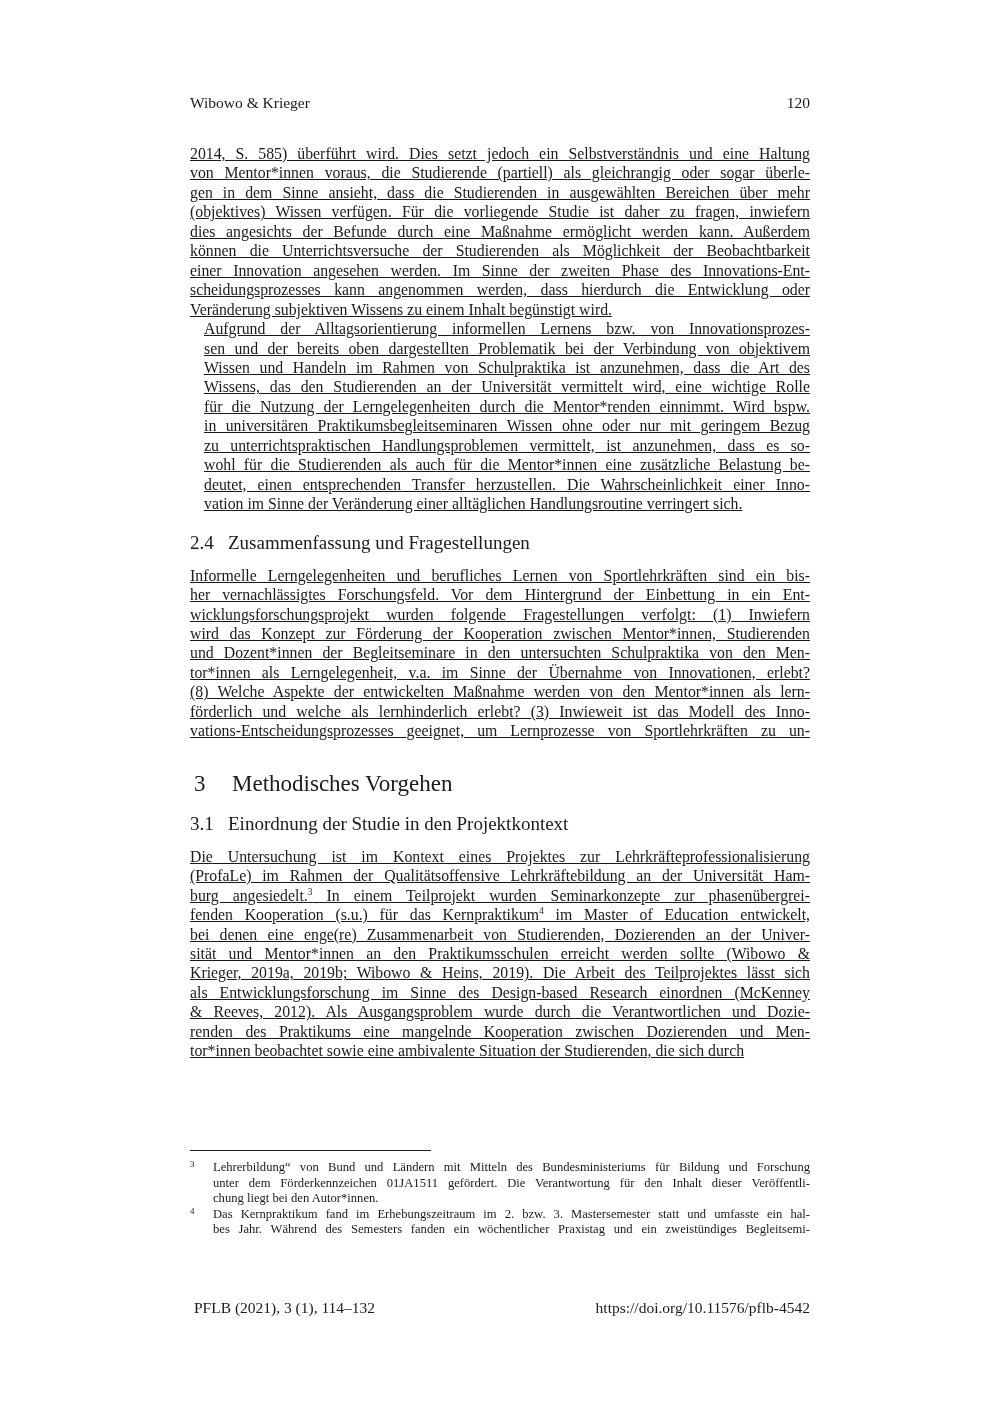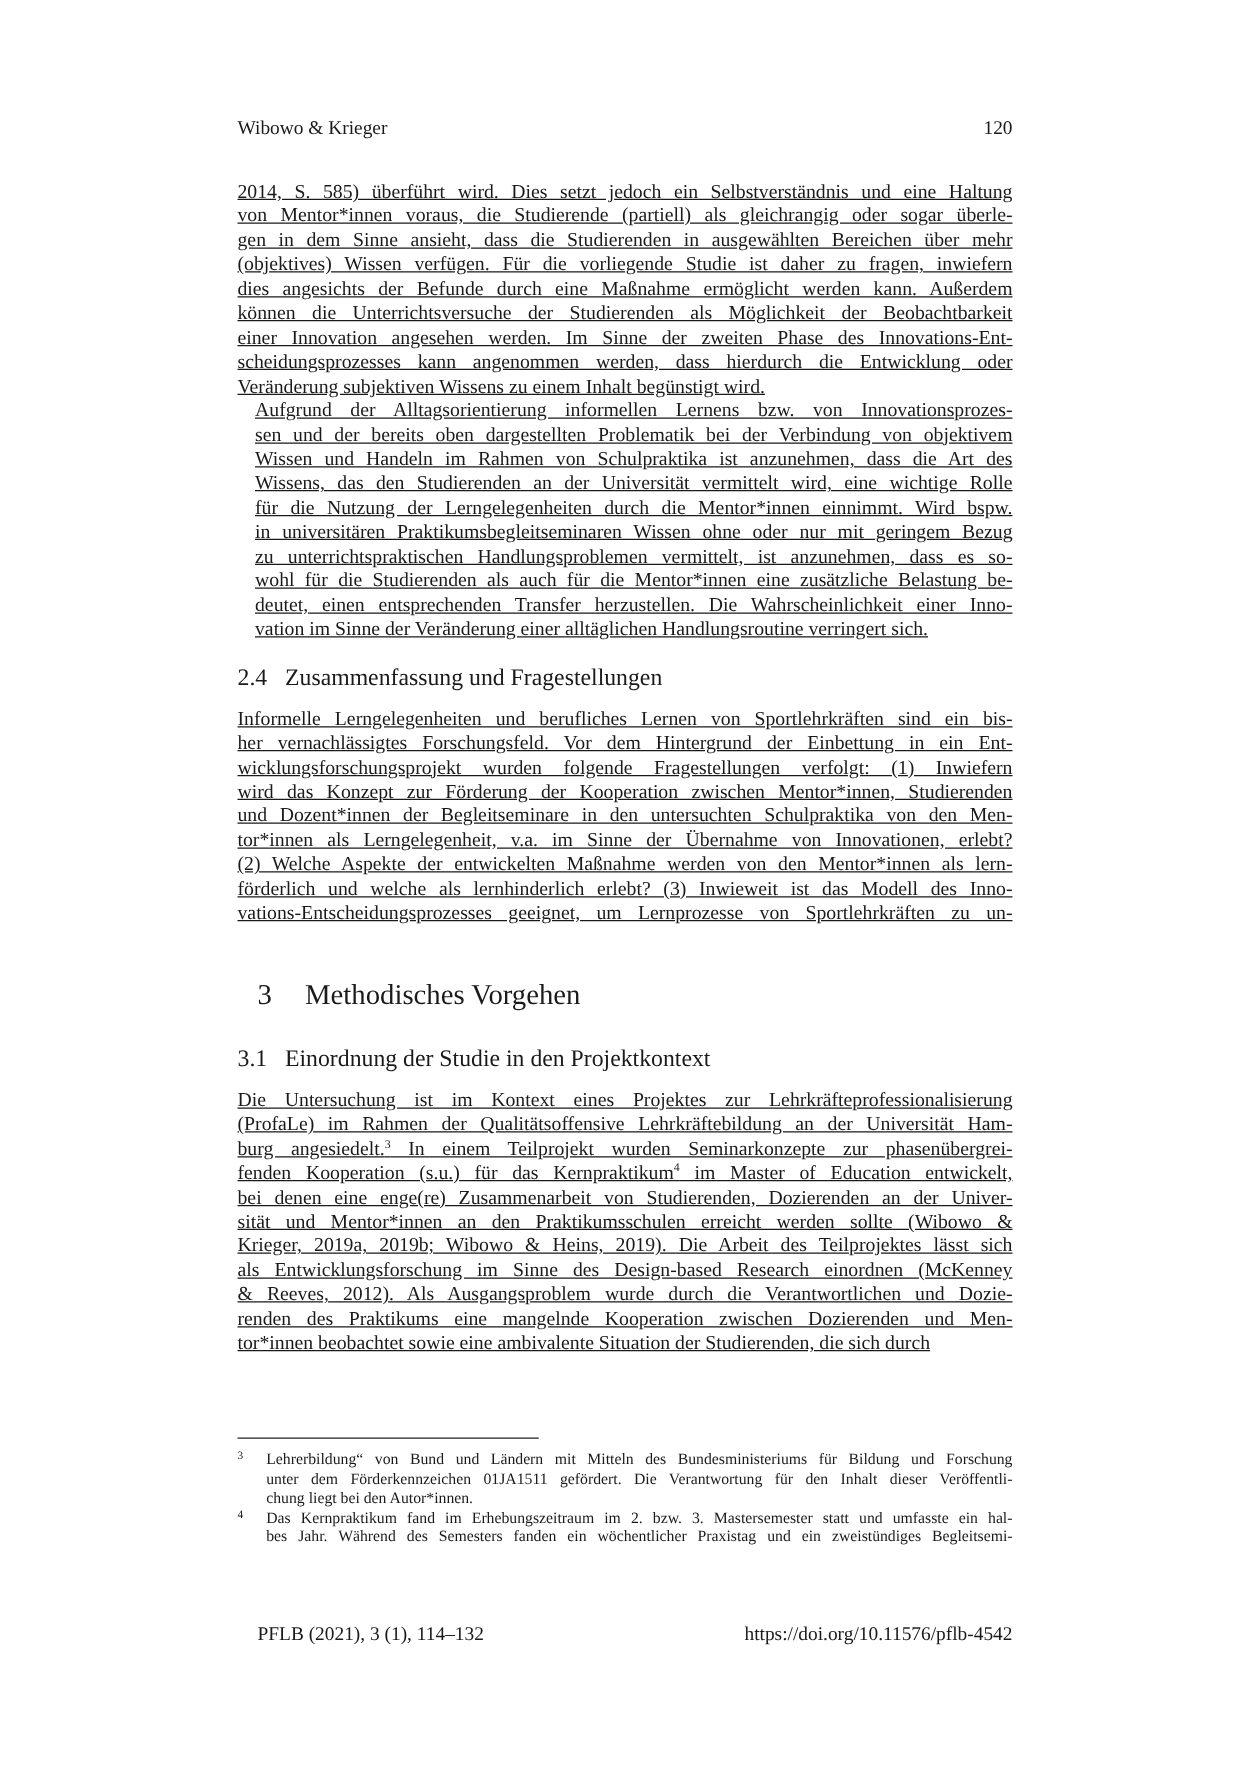--- a/index.html
+++ b/index.html
@@ -8,28 +8,28 @@
   .page { position:absolute; left:190px; top:0; width:620px; }
   .running-header { position:absolute; top:94px; left:0; width:620px; font-size:15.5px; }
   .running-header .author { position:absolute; left:0; }
   .running-header .pnum { position:absolute; right:0; }
   .body { position:absolute; top:144px; left:0; width:620px; font-size:15.8px; line-height:19.45px; text-align:justify; hyphens:manual; }
   .body p { margin:0;text-decoration:underline; }
   .body p.indent { text-indent:14px; }
   .line { display:block; text-align:justify; text-align-last:justify; white-space:nowrap; }
   .line.last { text-align-last:left; }
   h2.sub { font-weight:normal; font-size:19px; margin:0; line-height:22px; }
-  h1.sec { font-weight:normal; font-size:23px; margin:16px; line-height:26px;font-family:Liberation Serif, serif; }
+  h1.sec { font-weight:normal; font-size:23px; margin:4px; line-height:26px;font-family:Liberation Serif, serif; }
   .hnum { display:inline-block; }
   .fn-rule { position:absolute; top:1150px; left:0; width:241px; border-top:1.3px solid #222; }
   .footnotes { position:absolute; top:1160px; left:0; width:620px; font-size:12.6px; line-height:15.5px; }
   .fn { position:relative; padding-left:23px; margin:0; }
   .fn .mark { position:absolute; left:0; top:-3px; font-size:9px; }
   .running-footer { position:absolute; top:1299px; left:0; width:620px; font-size:15.5px; }
-  .running-footer .journal { position:absolute; left:16px; }
+  .running-footer .journal { position:absolute; left:4px; }
   .running-footer .doi { position:absolute; right:0; }
   sup { font-size:9.5px; line-height:0; vertical-align:6px; }
 </style>
 </head>
 <body>
 
 <div class="page">
   <div class="running-header">
     <span class="author">Wibowo &amp; Krieger</span>
     <span class="pnum">120</span>
@@ -45,42 +45,42 @@
         <span class="line">können die Unterrichtsversuche der Studierenden als Möglichkeit der Beobachtbarkeit</span>
         <span class="line">einer Innovation angesehen werden. Im Sinne der zweiten Phase des Innovations-Ent-</span>
         <span class="line">scheidungsprozesses kann angenommen werden, dass hierdurch die Entwicklung oder</span>
         <span class="line last">Veränderung subjektiven Wissens zu einem Inhalt begünstigt wird.</span>
       </p>
     <p class="indent">
         <span class="line">Aufgrund der Alltagsorientierung informellen Lernens bzw. von Innovationsprozes-</span>
         <span class="line">sen und der bereits oben dargestellten Problematik bei der Verbindung von objektivem</span>
         <span class="line">Wissen und Handeln im Rahmen von Schulpraktika ist anzunehmen, dass die Art des</span>
         <span class="line">Wissens, das den Studierenden an der Universität vermittelt wird, eine wichtige Rolle</span>
-        <span class="line">für die Nutzung der Lerngelegenheiten durch die Mentor*innen einnimmt. Wird bspw.</span>
+        <span class="line">für die Nutzung der Lerngelegenheiten durch die Mentor*renden einnimmt. Wird bspw.</span>
         <span class="line">in universitären Praktikumsbegleitseminaren Wissen ohne oder nur mit geringem Bezug</span>
         <span class="line">zu unterrichtspraktischen Handlungsproblemen vermittelt, ist anzunehmen, dass es so-</span>
         <span class="line">wohl für die Studierenden als auch für die Mentor*innen eine zusätzliche Belastung be-</span>
         <span class="line">deutet, einen entsprechenden Transfer herzustellen. Die Wahrscheinlichkeit einer Inno-</span>
         <span class="line last">vation im Sinne der Veränderung einer alltäglichen Handlungsroutine verringert sich.</span>
       </p>
 
     <div style="height:18px"></div>
     <h2 class="sub">
       <span class="hnum" style="width:38px">2.4</span><span>Zusammenfassung und Fragestellungen</span>
     </h2>
     <div style="height:12px"></div>
 
     <p>
         <span class="line">Informelle Lerngelegenheiten und berufliches Lernen von Sportlehrkräften sind ein bis-</span>
         <span class="line">her vernachlässigtes Forschungsfeld. Vor dem Hintergrund der Einbettung in ein Ent-</span>
         <span class="line">wicklungsforschungsprojekt wurden folgende Fragestellungen verfolgt: (1) Inwiefern</span>
         <span class="line">wird das Konzept zur Förderung der Kooperation zwischen Mentor*innen, Studierenden</span>
         <span class="line">und Dozent*innen der Begleitseminare in den untersuchten Schulpraktika von den Men-</span>
         <span class="line">tor*innen als Lerngelegenheit, v.a. im Sinne der Übernahme von Innovationen, erlebt?</span>
-        <span class="line">(2) Welche Aspekte der entwickelten Maßnahme werden von den Mentor*innen als lern-</span>
+        <span class="line">(8) Welche Aspekte der entwickelten Maßnahme werden von den Mentor*innen als lern-</span>
         <span class="line">förderlich und welche als lernhinderlich erlebt? (3) Inwieweit ist das Modell des Inno-</span>
         <span class="line">vations-Entscheidungsprozesses geeignet, um Lernprozesse von Sportlehrkräften zu un-</span>
       </p>
 
     <div style="height:26px"></div>
     <h1 class="sec">
       <span class="hnum" style="width:38px">3</span><span>Methodisches Vorgehen</span>
     </h1>
     <div style="height:12px"></div>
     <h2 class="sub">

